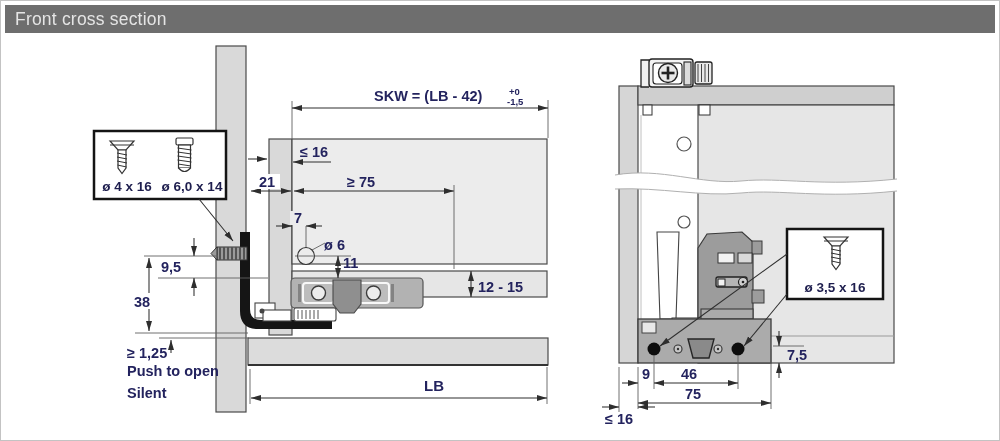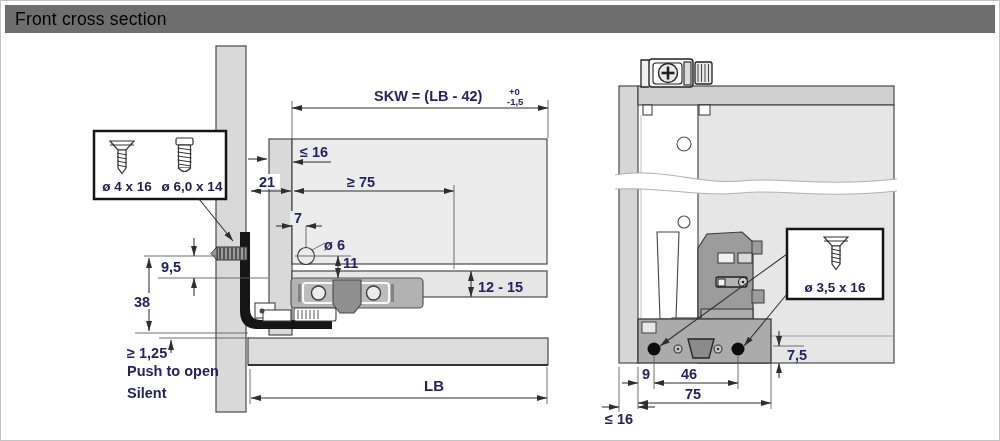--- a/index.html
+++ b/index.html
@@ -1,20 +1,20 @@
 <!DOCTYPE html>
 <html><head>
 <meta charset="utf-8">
 <style>
   html,body{margin:0;padding:0;background:#fff;}
   .page{position:relative;width:1000px;height:441px;background:#ffffff;
         border:1px solid #c3c3c3;box-sizing:border-box;overflow:hidden;
         font-family:"Liberation Sans",sans-serif;}
   .titlebar{position:absolute;left:4px;top:4px;right:4px;height:28px;
-        background:#6e6e6e;color:#000000;font-size:17.5px;font-weight:400;
+        background:#6e6e6e;color:#e5e5e5;font-size:17.5px;font-weight:400;
         line-height:28px;padding-left:10px;letter-spacing:.2px;}
   svg{position:absolute;left:0;top:0;}
   .panel{stroke:#4a4a4a;stroke-width:1.2;}
   .dim{stroke:#2e2e2e;stroke-width:1.05;fill:none;}
   .ext{stroke:#606060;stroke-width:0.9;fill:none;}
   text{font-family:"Liberation Sans",sans-serif;}
   .dt{font-size:14.5px;font-weight:600;fill:#23235e;}
   .dts{font-size:9.5px;font-weight:600;fill:#23235e;}
   .dtl{font-size:15px;font-weight:600;fill:#23235e;}
   .lbl{font-size:13.5px;font-weight:600;fill:#1e1e4e;}

